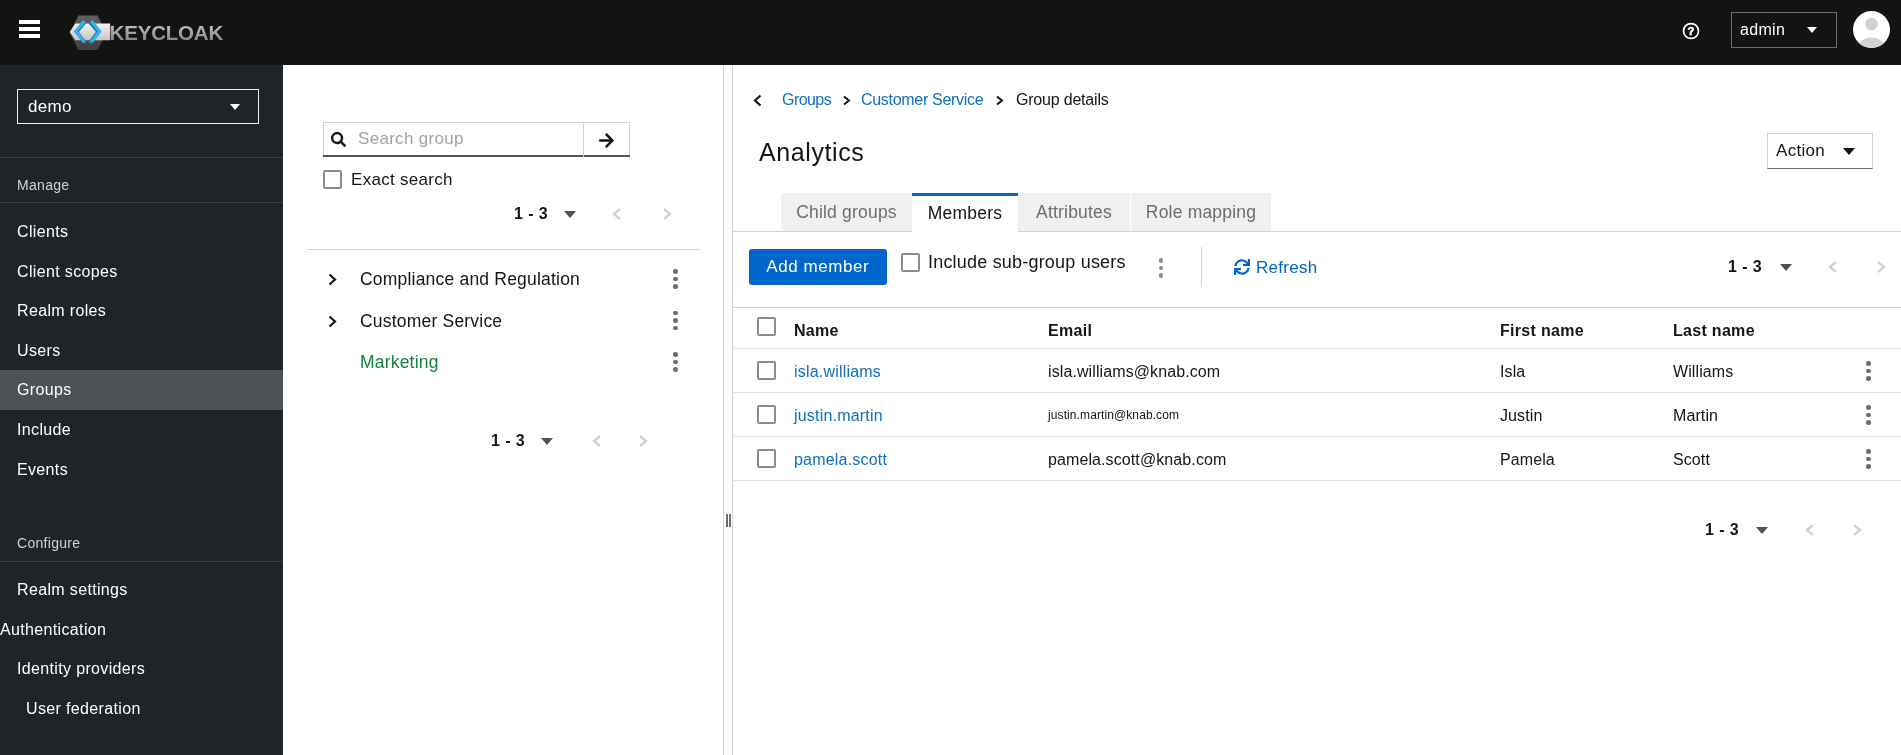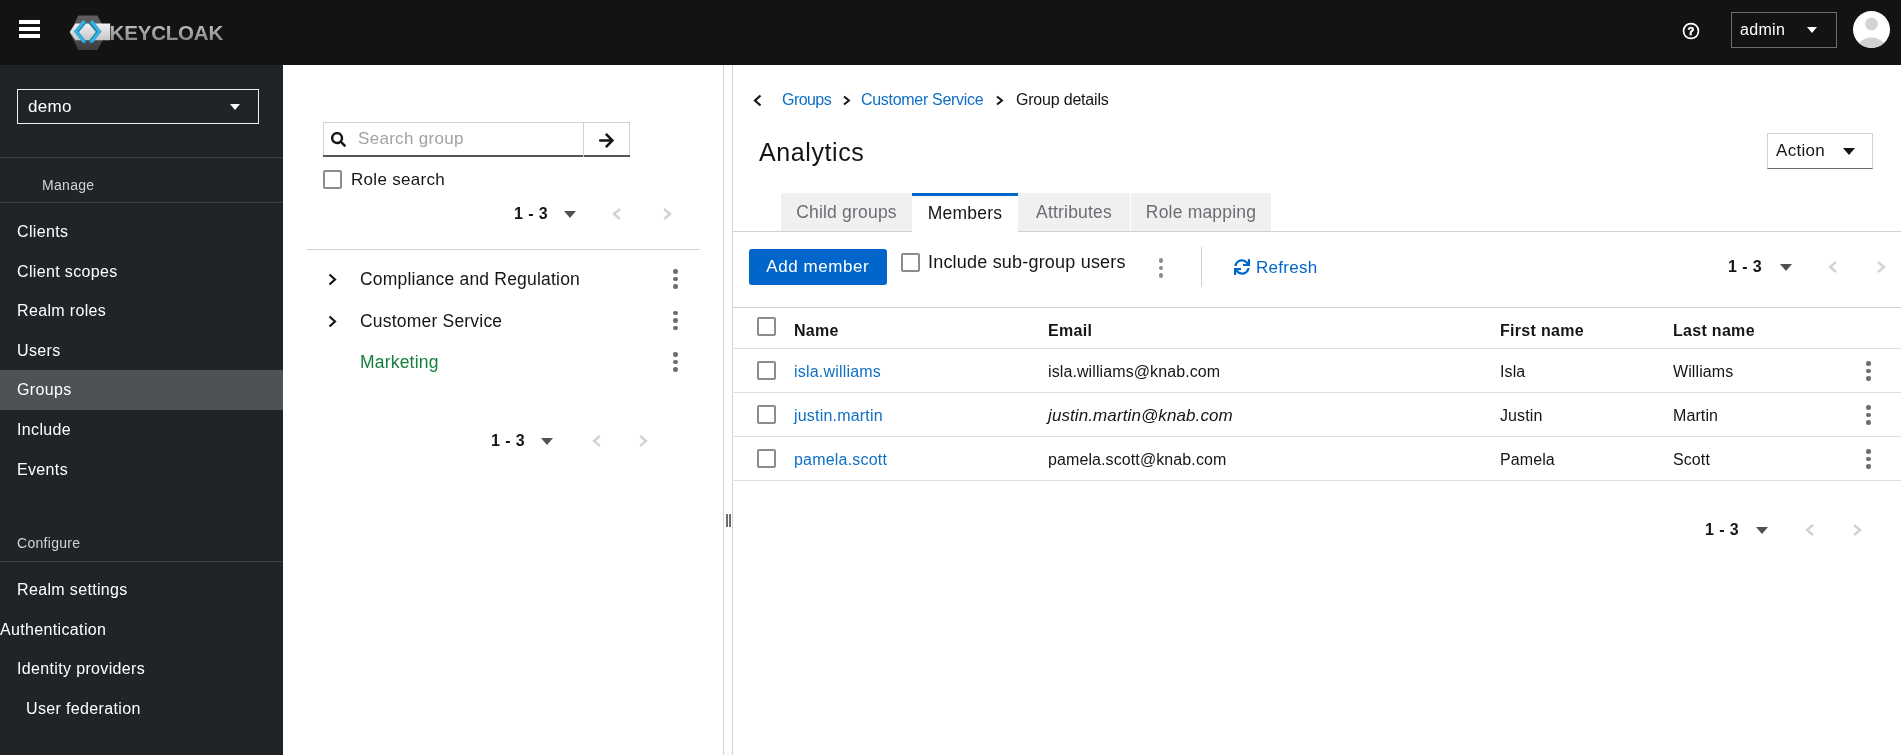--- a/index.html
+++ b/index.html
@@ -66,21 +66,21 @@
       <circle cx="18.5" cy="13" r="6.3" fill="#d2d2d2"></circle>
       <path d="M4.5 38 a14 11.5 0 0 1 28 0 z" fill="#d2d2d2"></path>
     </g>
   </svg>
 
   <div class="abs" style="left:0;top:65px;width:283px;height:690px;background:#212427;"></div>
   <div class="abs" style="left:17px;top:89px;width:242px;height:35px;border:1px solid #f0f0f0;"></div>
   <div class="abs" style="left:28px;top:89px;height:35px;line-height:35px;font-size:17px;color:#fff;letter-spacing:0.3px;">demo</div>
   <div class="caret" style="left:230px;top:104px;border-top-color:#fff;border-left-width:5.5px;border-right-width:5.5px;border-top-width:6.5px;"></div>
   <div class="abs" style="left:0;top:157px;width:283px;height:1px;background:#3c3f42;"></div>
-  <div class="abs" style="left:17px;top:177px;font-size:14px;color:#d2d2d2;letter-spacing:0.3px;margin-left:25px;">Manage</div>
+  <div class="abs" style="left:17px;top:177px;font-size:14px;color:#d2d2d2;letter-spacing:0.3px;">Manage</div>
   <div class="abs" style="left:0;top:202px;width:283px;height:1px;background:#3c3f42;"></div>
 
   <div class="abs" style="left:0;top:212px;width:283px;">
     <div style="height:39.6px;line-height:39.6px;padding-left:17px;font-size:16px;color:#fff;letter-spacing:0.35px;">Clients</div>
     <div style="height:39.6px;line-height:39.6px;padding-left:17px;font-size:16px;color:#fff;letter-spacing:0.35px;">Client scopes</div>
     <div style="height:39.6px;line-height:39.6px;padding-left:17px;font-size:16px;color:#fff;letter-spacing:0.35px;">Realm roles</div>
     <div style="height:39.6px;line-height:39.6px;padding-left:17px;font-size:16px;color:#fff;letter-spacing:0.35px;">Users</div>
     <div style="height:39.6px;line-height:39.6px;padding-left:17px;font-size:16px;color:#fff;letter-spacing:0.35px;background:#4f5255;">Groups</div>
     <div style="height:39.6px;line-height:39.6px;padding-left:17px;font-size:16px;color:#fff;letter-spacing:0.35px;">Include</div>
     <div style="height:39.6px;line-height:39.6px;padding-left:17px;font-size:16px;color:#fff;letter-spacing:0.35px;">Events</div>
@@ -102,21 +102,21 @@
   <div class="abs" style="left:583px;top:122px;width:1px;height:35px;background:#d2d2d2;"></div>
   <svg class="abs" style="left:331px;top:132px;" width="15" height="15" viewBox="0 0 512 512">
       <path fill="#151515" d="M505 442.7L405.3 343c-4.5-4.5-10.6-7-17-7H372c27.6-35.3 44-79.7 44-128C416 93.1 322.9 0 208 0S0 93.1 0 208s93.1 208 208 208c48.3 0 92.7-16.4 128-44v16.3c0 6.4 2.5 12.5 7 17l99.7 99.7c9.4 9.4 24.6 9.4 33.9 0l28.3-28.3c9.4-9.3 9.4-24.5.1-33.9zM208 336c-70.7 0-128-57.2-128-128 0-70.7 57.2-128 128-128 70.7 0 128 57.2 128 128 0 70.7-57.2 128-128 128z"></path>
     </svg>
   <div class="abs" style="left:358px;top:122px;height:34px;line-height:34px;font-size:17px;color:#a0a3a6;letter-spacing:0.3px;">Search group</div>
   <svg class="abs" style="left:598px;top:131.5px;" width="17" height="17" viewBox="0 0 448 512">
       <path fill="#151515" d="M190.5 66.9l22.2-22.2c9.4-9.4 24.6-9.4 33.9 0L441 239c9.4 9.4 9.4 24.6 0 33.9L246.6 467.3c-9.4 9.4-24.6 9.4-33.9 0l-22.2-22.2c-9.5-9.5-9.3-25 .4-34.3L311.4 296H24c-13.3 0-24-10.7-24-24v-32c0-13.3 10.7-24 24-24h287.4L190.9 101.2c-9.8-9.3-10-24.8-.4-34.3z"></path>
     </svg>
 
   <div class="cb" style="left:323px;top:170px;"></div>
-  <div class="abs" style="left:351px;top:170px;height:19px;line-height:19px;font-size:17px;color:#151515;letter-spacing:0.3px;">Role search</div>
+  <div class="abs" style="left:351px;top:170px;height:19px;line-height:19px;font-size:17px;color:#151515;letter-spacing:0.3px;">Exact search</div>
 
   <div class="pgtxt" style="left:514px;top:205px;">1 - 3</div>
   <div class="caret" style="left:564px;top:211px;border-top-color:#4f5255;"></div>
   <svg class="abs" style="left:612px;top:207px;" width="10" height="14" viewBox="0 0 10 14">
       <polyline points="8,2 2,7 8,12" fill="none" stroke="#d2d2d2" stroke-width="2.4"></polyline>
     </svg>
   <svg class="abs" style="left:662px;top:207px;" width="10" height="14" viewBox="0 0 10 14">
       <polyline points="2,2 8,7 2,12" fill="none" stroke="#d2d2d2" stroke-width="2.4"></polyline>
     </svg>
 
@@ -230,21 +230,21 @@
   <div class="abs" style="left:1673px;top:362px;height:19px;line-height:19px;font-size:16px;color:#151515;letter-spacing:0.1px;">Williams</div>
   <div class="kebab" style="left:1866px;top:361px;">
       <i></i>
       <i></i>
       <i></i>
     </div>
   <div class="abs" style="left:732px;top:392px;width:1169px;height:1px;background:#e0e0e0;"></div>
 
   <div class="cb" style="left:757px;top:405px;"></div>
   <div class="abs" style="left:794px;top:406px;height:19px;line-height:19px;font-size:16px;color:#0f6fc5;letter-spacing:0.2px;">justin.martin</div>
-  <div class="abs" style="left:1048px;top:406px;height:19px;line-height:19px;font-size:17px;color:#151515;letter-spacing:0.1px;font-style:italic;">justin.martin@knab.com</div>
+  <div class="abs" style="left:1048px;top:406px;height:19px;line-height:19px;font-size:12px;color:#151515;letter-spacing:0.1px;">justin.martin@knab.com</div>
   <div class="abs" style="left:1500px;top:406px;height:19px;line-height:19px;font-size:16px;color:#151515;letter-spacing:0.1px;">Justin</div>
   <div class="abs" style="left:1673px;top:406px;height:19px;line-height:19px;font-size:16px;color:#151515;letter-spacing:0.1px;">Martin</div>
   <div class="kebab" style="left:1866px;top:405px;">
       <i></i>
       <i></i>
       <i></i>
     </div>
   <div class="abs" style="left:732px;top:436px;width:1169px;height:1px;background:#e0e0e0;"></div>
 
   <div class="cb" style="left:757px;top:449px;"></div>

